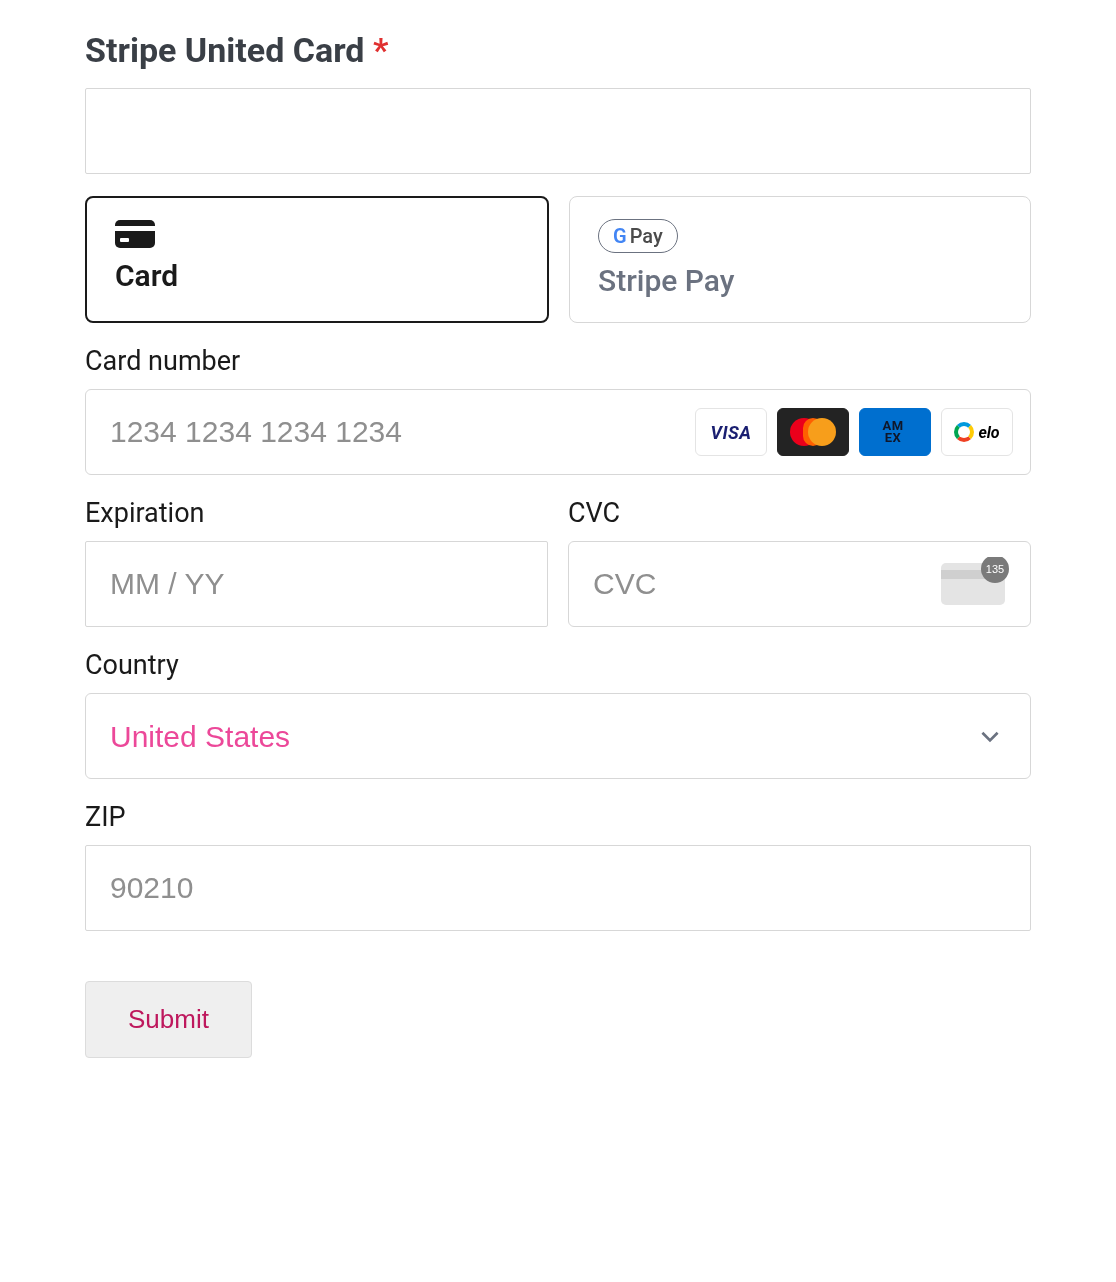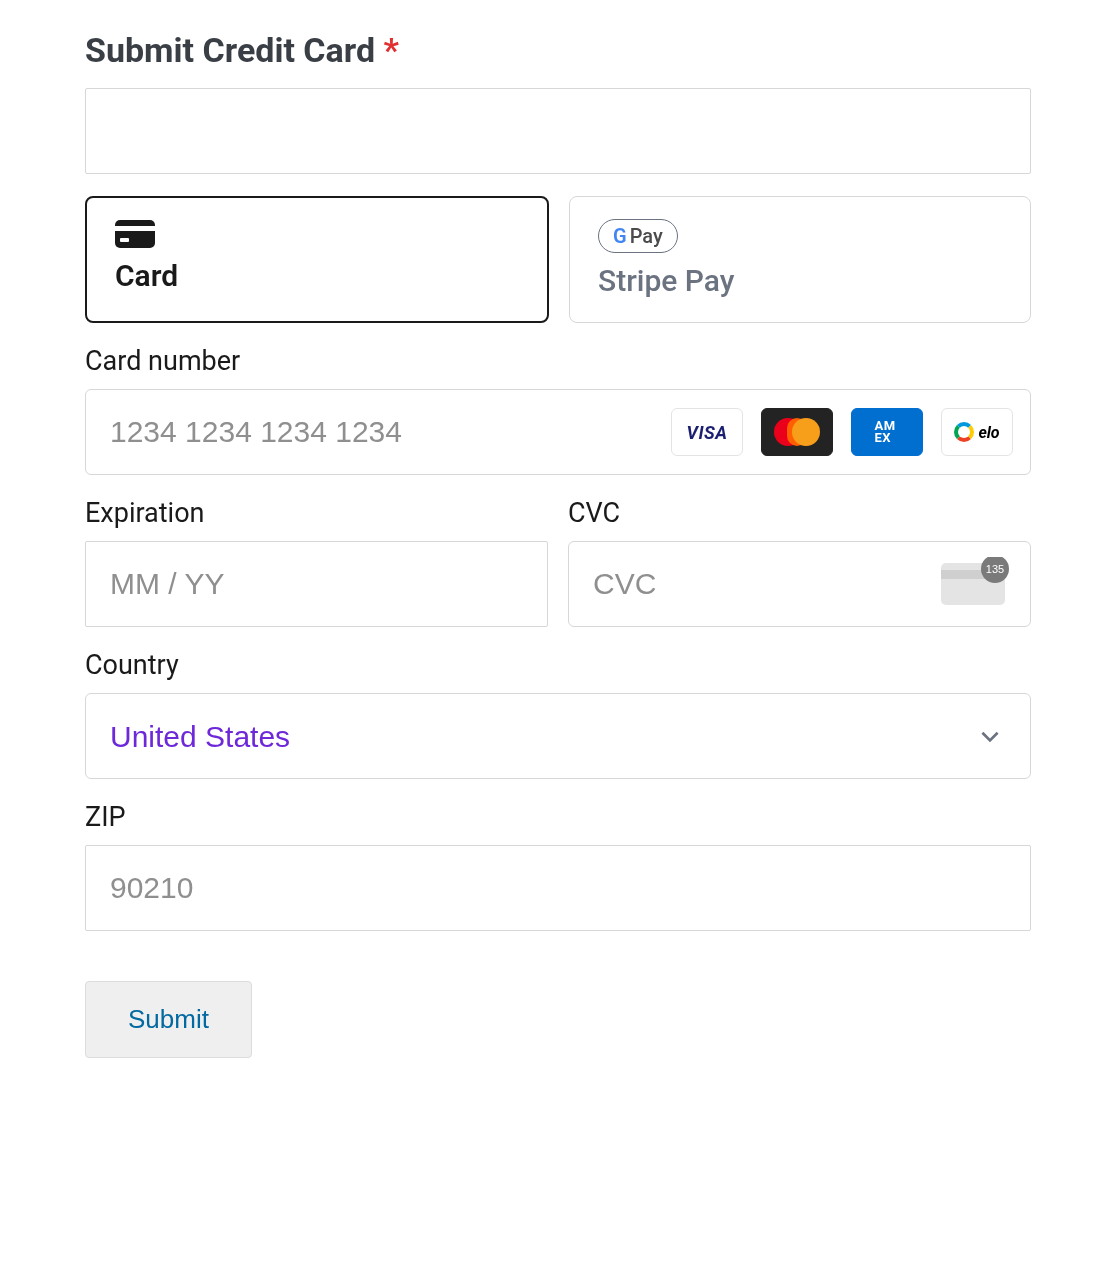--- a/index.html
+++ b/index.html
@@ -96,37 +96,37 @@
     outline: none;
     background: #fff;
   }
   .cardnum-input::placeholder { color: #8f8f8f; }
   .brand-icons {
     position: absolute;
     right: 18px;
     top: 50%;
     transform: translateY(-50%);
     display: flex;
-    gap: 18px;
+    gap: 10px;
   }
   .brand {
     width: 72px;
     height: 48px;
     border-radius: 6px;
     border: 1px solid #e4e4e4;
     display: flex;
     align-items: center;
     justify-content: center;
     font-weight: 700;
     font-size: 14px;
     background: #fff;
   }
   .brand.visa { color: #1a1f71; font-style: italic; font-size: 18px; letter-spacing: 0.5px; }
   .brand.mc { background: #232323; border-color:#232323; }
-  .brand.amex { background: #006fcf; border-color:#006fcf; color: #ffffff; font-size: 13px; line-height: 0.95; text-align: left; letter-spacing: 0.5px; padding-right:4px; }
+  .brand.amex { background: #006fcf; border-color:#006fcf; color: #0f172a; font-size: 13px; line-height: 0.95; text-align: center; letter-spacing: 0.5px; padding-right:4px; }
   .brand.elo { color: #000; font-weight:700; font-size:16px;font-style:italic; }
   .mc-circles { position: relative; width: 46px; height: 30px; }
   .mc-c1, .mc-c2 { position: absolute; width: 28px; height: 28px; border-radius: 50%; top: 1px; }
   .mc-c1 { background: #eb001b; left: 0; }
   .mc-c2 { background: #f79e1b; right: 0; }
   .mc-mid { position:absolute; left:13px; top:1px; width:20px; height:28px; background:#ff5f00; border-radius:10px;}
   .elo-ring { width:20px; height:20px; border:4px solid; border-color:#0099dd #ffcb05 #ef4123 #00a651; border-radius:50%; margin-right:4px; }
   .elo-inner { display:flex; align-items:center; }
 
   .two-col {
@@ -157,21 +157,21 @@
   }
 
   .select-wrap { position: relative; }
   .select-input {
     width: 100%;
     height: 86px;
     border: 1px solid #d7d7d7;
     border-radius: 6px;
     padding: 0 60px 0 24px;
     font-size: 30px;
-    color: #6d28d9;
+    color: #ec4899;
     background: #fff;
     appearance: none;
     -webkit-appearance: none;
     outline: none;
     cursor: pointer;
   }
   .chevron {
     position: absolute;
     right: 28px;
     top: 50%;
@@ -182,31 +182,31 @@
   }
   .chevron svg { width:100%; height:100%; stroke:#6b7280; stroke-width:2.5; fill:none; }
 
   .submit-btn {
     margin-top: 28px;
     background: #efefef;
     border: 1px solid #dcdcdc;
     border-radius: 4px;
     padding: 22px 42px;
     font-size: 26px;
-    color: #0369a1;
+    color: #be185d;
     cursor: pointer;
   }
 </style>
 </head>
 <body>
 
 
 
 <div class="form-title">
-  <span>Submit Credit Card</span>
+  <span>Stripe United Card</span>
   <span class="asterisk">*</span>
 </div>
 
 <div class="field-block">
   <input class="text-input" type="text" value="" style="">
 </div>
 
 <div class="method-row">
   <div class="method-tab selected">
     <span>

